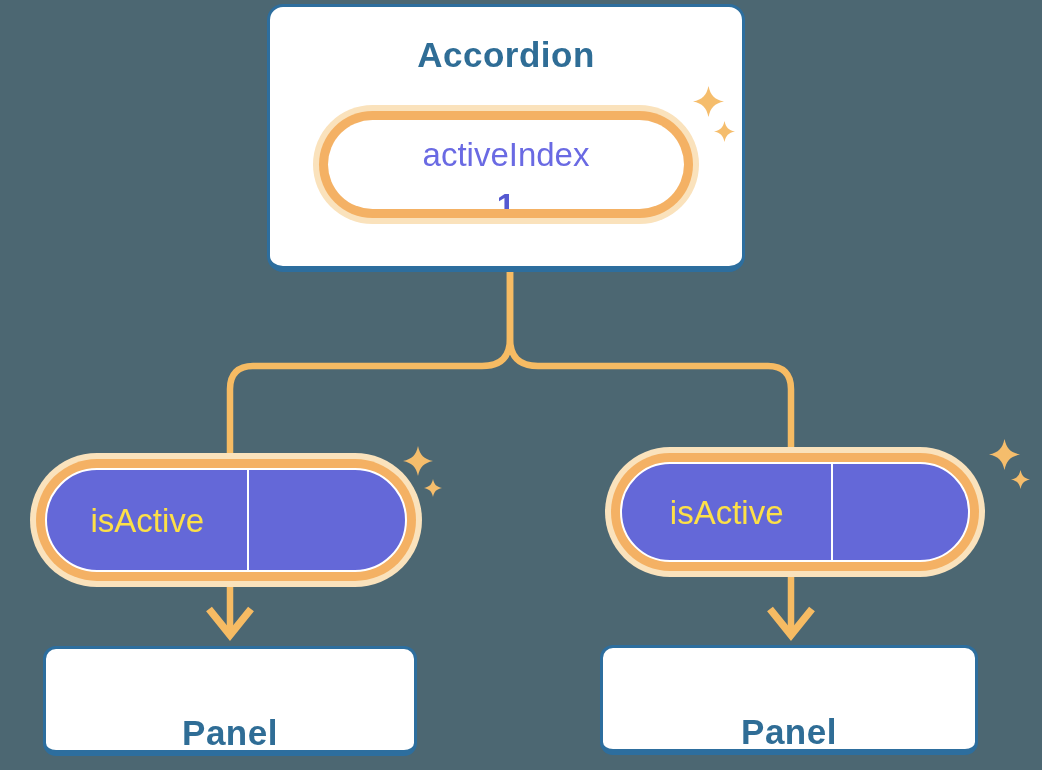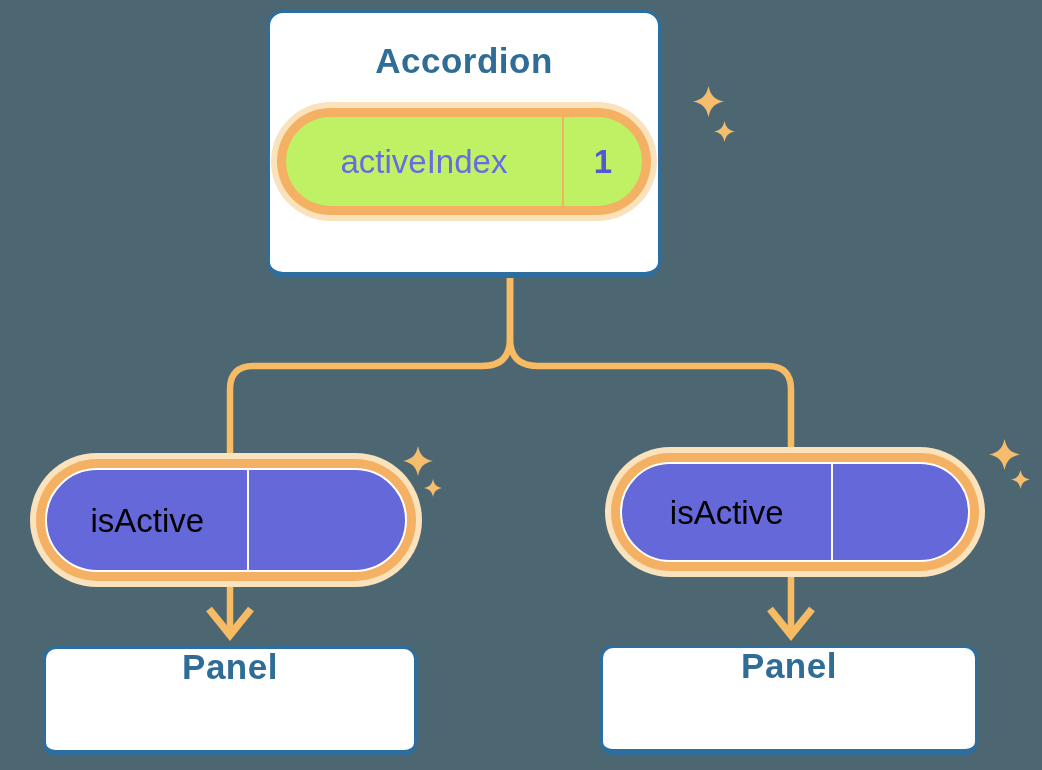--- a/index.html
+++ b/index.html
@@ -15,53 +15,53 @@
     position:absolute;background:#fff;z-index:2;
     border:3px solid var(--card-border,#2D6E9E);
     border-bottom-width:6px;border-radius:16px;
     display:flex;flex-direction:column;align-items:center;
     box-sizing:border-box;
   }
   .node-title{
     color:var(--card-text,#2F6D96);
     font-size:35px;font-weight:600;letter-spacing:.5px;line-height:1;
   }
-  .accordion-card{left:267px;top:10px;width:394px;height:268px;}
+  .accordion-card{left:267px;top:4px;width:478px;height:268px;gap:9px;}
   .accordion-card .node-title{margin-top:30px;}
-  .panel-card{justify-content:flex-start;border-radius:13px;}
+  .panel-card{justify-content:flex-end;border-radius:13px;}
   .panel-card-left{left:43px;top:646px;width:374px;height:110px;}
   .panel-card-right{left:600px;top:645px;width:378px;height:110px;}
   
   .pill-glow{
     background:var(--ring-glow,#FAE2BC);
     border-radius:999px;padding:6px;box-sizing:border-box;z-index:2;
   }
   .pill-ring{
     background:var(--ring-orange,#F4B164);
     border-radius:999px;padding:9px;
   }
   .pill-core{
     border-radius:999px;display:flex;align-items:stretch;overflow:hidden;
   }
-  .pill-core.white-core{background:#bef264;width:356px;height:89px;}
+  .pill-core.white-core{background:#ffffff;width:356px;height:89px;flex-direction:column;}
   .pill-core.purple-core{
     background:var(--pill-purple,#6468D8);
     border:2px solid #fff;
   }
   .state-pill-wrap{margin-top:24px;}
   .prop-pill{position:absolute;}
   .prop-pill-left{left:30px;top:453px;}
   .prop-pill-left .pill-core{width:358px;height:100px;}
   .prop-pill-right{left:605px;top:447px;}
   .prop-pill-right .pill-core{width:346px;height:96px;}
   .seg{display:flex;align-items:center;justify-content:center;font-size:33px;line-height:1;}
   .seg.value{font-weight:700;}
   .white-core .seg.label{flex:0 0 77.5%;color:var(--state-label-text,#6A6AE3);}
   .white-core .seg.value{flex:1;color:var(--state-value-text,#5559D1);}
-  .purple-core .seg{color:#000000;}
+  .purple-core .seg{color:#fde047;}
   .prop-pill-left .seg.label{flex:0 0 56%;}
   .prop-pill-right .seg.label{flex:0 0 60.5%;}
   .purple-core .seg.value{flex:1;}
   .divider{width:2px;align-self:stretch;}
   .divider.orange{background:var(--ring-orange,#F4B164);}
   .divider.white{background:#fff;}
   
   .sparkle{position:absolute;z-index:3;color:var(--sparkle,#F5BD6C);}
   .sparkle svg{display:block;}
   .sp-top-big{left:693px;top:86px;}

